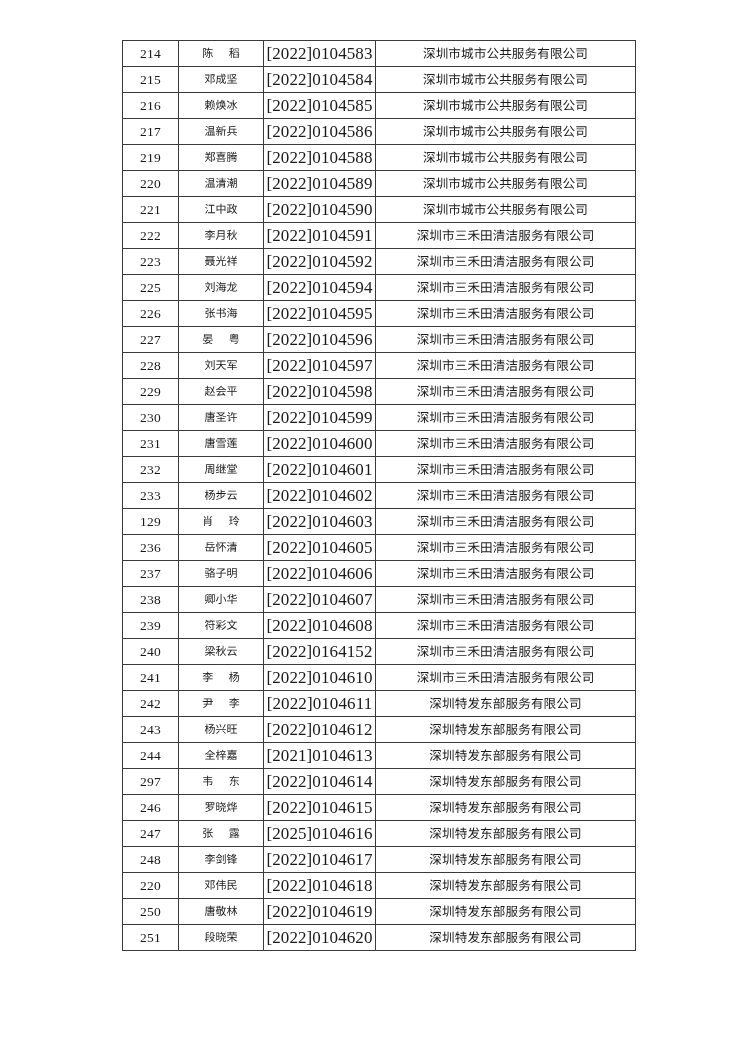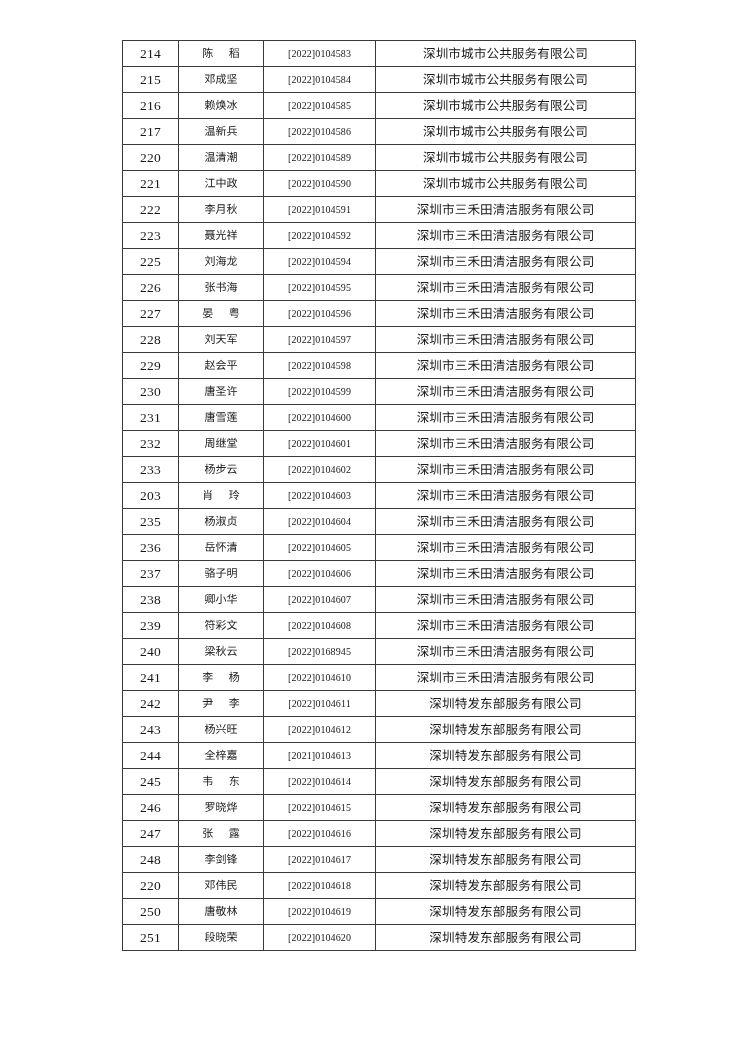--- a/index.html
+++ b/index.html
@@ -47,21 +47,21 @@
     font-family: "Liberation Serif", "DejaVu Serif", serif;
     font-size: 13.5px;
     letter-spacing: 0.2px;
   }
   td.cell-name {
     font-family: "DejaVu Sans", "Liberation Sans", sans-serif;
     font-size: 11px;
   }
   td.cell-cert {
     font-family: "Liberation Serif", "DejaVu Serif", serif;
-    font-size: 10px;
+    font-size: 17px;
     letter-spacing: 0.1px;
     margin-top: 36px;
   }
   td.cell-company {
     font-family: "DejaVu Sans", "Liberation Sans", sans-serif;
     font-size: 12.6px;
     letter-spacing: 0.1px;
     margin-top: 40px;
   }
   
@@ -100,20 +100,26 @@
           <td class="cell-cert">[2022]0104585</td>
           <td class="cell-company">深圳市城市公共服务有限公司</td>
         </tr>
         <tr>
           <td class="cell-index">217</td>
           <td class="cell-name">温新兵</td>
           <td class="cell-cert">[2022]0104586</td>
           <td class="cell-company">深圳市城市公共服务有限公司</td>
         </tr>
         <tr>
+          <td class="cell-index">219</td>
+          <td class="cell-name">郑喜腾</td>
+          <td class="cell-cert">[2022]0104588</td>
+          <td class="cell-company">深圳市城市公共服务有限公司</td>
+        </tr>
+        <tr>
           <td class="cell-index">220</td>
           <td class="cell-name">温清潮</td>
           <td class="cell-cert">[2022]0104589</td>
           <td class="cell-company">深圳市城市公共服务有限公司</td>
         </tr>
         <tr>
           <td class="cell-index">221</td>
           <td class="cell-name">江中政</td>
           <td class="cell-cert">[2022]0104590</td>
           <td class="cell-company">深圳市城市公共服务有限公司</td>
@@ -178,29 +184,23 @@
           <td class="cell-cert">[2022]0104601</td>
           <td class="cell-company">深圳市三禾田清洁服务有限公司</td>
         </tr>
         <tr>
           <td class="cell-index">233</td>
           <td class="cell-name">杨步云</td>
           <td class="cell-cert">[2022]0104602</td>
           <td class="cell-company">深圳市三禾田清洁服务有限公司</td>
         </tr>
         <tr>
-          <td class="cell-index">203</td>
+          <td class="cell-index">129</td>
           <td class="cell-name spaced">肖 玲</td>
           <td class="cell-cert">[2022]0104603</td>
-          <td class="cell-company">深圳市三禾田清洁服务有限公司</td>
-        </tr>
-        <tr>
-          <td class="cell-index">235</td>
-          <td class="cell-name">杨淑贞</td>
-          <td class="cell-cert">[2022]0104604</td>
           <td class="cell-company">深圳市三禾田清洁服务有限公司</td>
         </tr>
         <tr>
           <td class="cell-index">236</td>
           <td class="cell-name">岳怀清</td>
           <td class="cell-cert">[2022]0104605</td>
           <td class="cell-company">深圳市三禾田清洁服务有限公司</td>
         </tr>
         <tr>
           <td class="cell-index">237</td>
@@ -216,21 +216,21 @@
         </tr>
         <tr>
           <td class="cell-index">239</td>
           <td class="cell-name">符彩文</td>
           <td class="cell-cert">[2022]0104608</td>
           <td class="cell-company">深圳市三禾田清洁服务有限公司</td>
         </tr>
         <tr>
           <td class="cell-index">240</td>
           <td class="cell-name">梁秋云</td>
-          <td class="cell-cert">[2022]0168945</td>
+          <td class="cell-cert">[2022]0164152</td>
           <td class="cell-company">深圳市三禾田清洁服务有限公司</td>
         </tr>
         <tr>
           <td class="cell-index">241</td>
           <td class="cell-name spaced">李 杨</td>
           <td class="cell-cert">[2022]0104610</td>
           <td class="cell-company">深圳市三禾田清洁服务有限公司</td>
         </tr>
         <tr>
           <td class="cell-index">242</td>
@@ -244,35 +244,35 @@
           <td class="cell-cert">[2022]0104612</td>
           <td class="cell-company">深圳特发东部服务有限公司</td>
         </tr>
         <tr>
           <td class="cell-index">244</td>
           <td class="cell-name">全梓嘉</td>
           <td class="cell-cert">[2021]0104613</td>
           <td class="cell-company">深圳特发东部服务有限公司</td>
         </tr>
         <tr>
-          <td class="cell-index">245</td>
+          <td class="cell-index">297</td>
           <td class="cell-name spaced">韦 东</td>
           <td class="cell-cert">[2022]0104614</td>
           <td class="cell-company">深圳特发东部服务有限公司</td>
         </tr>
         <tr>
           <td class="cell-index">246</td>
           <td class="cell-name">罗晓烨</td>
           <td class="cell-cert">[2022]0104615</td>
           <td class="cell-company">深圳特发东部服务有限公司</td>
         </tr>
         <tr>
           <td class="cell-index">247</td>
           <td class="cell-name spaced">张 露</td>
-          <td class="cell-cert">[2022]0104616</td>
+          <td class="cell-cert">[2025]0104616</td>
           <td class="cell-company">深圳特发东部服务有限公司</td>
         </tr>
         <tr>
           <td class="cell-index">248</td>
           <td class="cell-name">李剑锋</td>
           <td class="cell-cert">[2022]0104617</td>
           <td class="cell-company">深圳特发东部服务有限公司</td>
         </tr>
         <tr>
           <td class="cell-index">220</td>

